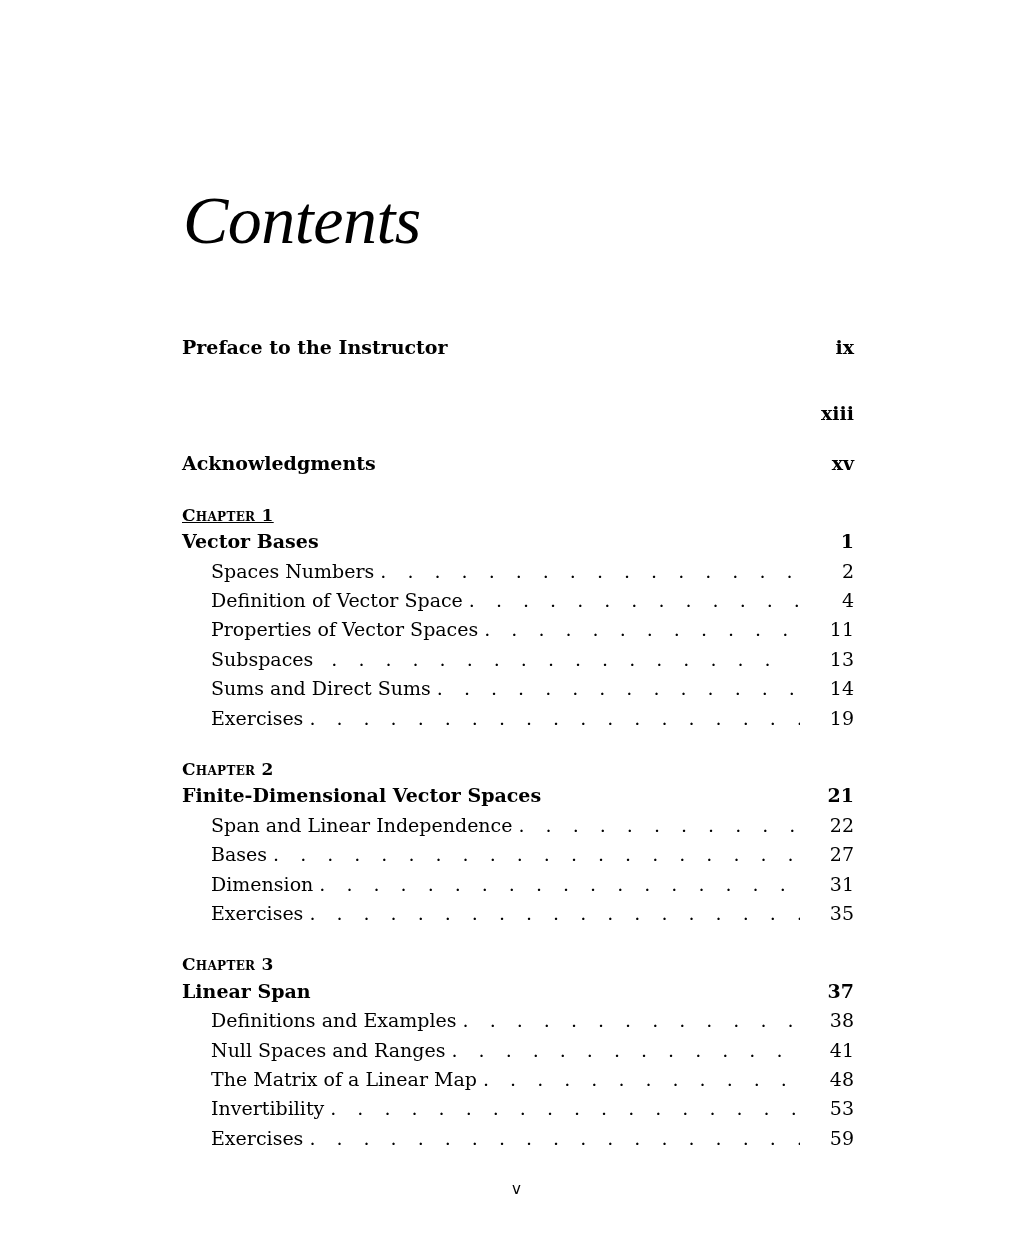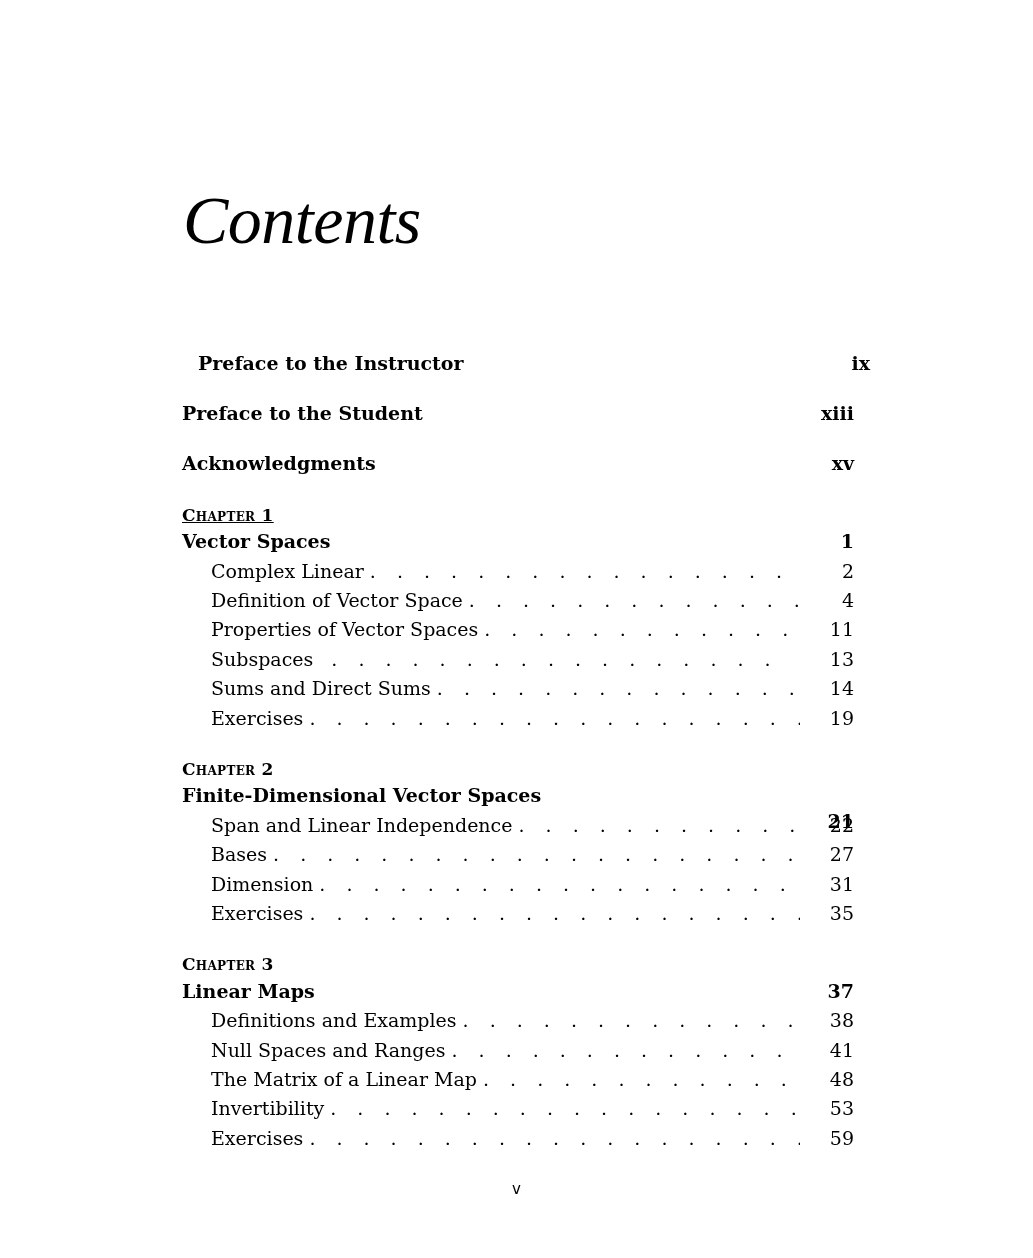--- a/index.html
+++ b/index.html
@@ -45,40 +45,39 @@
     font-family: "DejaVu Sans", "Liberation Sans", sans-serif; font-size: 15px;
   }
 </style>
 </head>
 <body>
 
 <div class="title">Contents</div>
 
 <div class="toc" style="top:0;">
 
-  <div class="row top" style="top:350px;margin-left:16px;">
+  <div class="row top" style="top:334px;">
     <span class="label">Preface to the Instructor</span>
     <span class="page">ix</span>
   </div>
   <div class="row top" style="top:400px;">
-    <span class="label">Preface to the Student</span>
     <span class="page">xiii</span>
   </div>
   <div class="row top" style="top:450px;">
     <span class="label">Acknowledgments</span>
     <span class="page">xv</span>
   </div>
 
   <div class="chap-label" style="top:504px;text-decoration:underline;">Chapter 1</div>
   <div class="row top" style="top:528px;">
-    <span class="label chap-title">Vector Spaces</span>
+    <span class="label chap-title">Vector Bases</span>
     <span class="page">1</span>
   </div>
   <div class="sec" style="top:558px;">
-    <span class="label">Complex Linear</span>
+    <span class="label">Spaces Numbers</span>
     <span class="leader">. . . . . . . . . . . . . . . . . . . . . . . . . . . . . . . . . . . . . . . . . . . . .</span>
     <span class="page">2</span>
   </div>
   <div class="sec" style="top:587px;">
     <span class="label">Definition of Vector Space</span>
     <span class="leader">. . . . . . . . . . . . . . . . . . . . . . . . . . . . . . . . . . . . . . . . . . . . .</span>
     <span class="page">4</span>
   </div>
   <div class="sec" style="top:616px;">
     <span class="label">Properties of Vector Spaces</span>
@@ -95,21 +94,21 @@
     <span class="leader">. . . . . . . . . . . . . . . . . . . . . . . . . . . . . . . . . . . . . . . . . . . . .</span>
     <span class="page">14</span>
   </div>
   <div class="sec" style="top:705px;">
     <span class="label">Exercises</span>
     <span class="leader">. . . . . . . . . . . . . . . . . . . . . . . . . . . . . . . . . . . . . . . . . . . . .</span>
     <span class="page">19</span>
   </div>
 
   <div class="chap-label" style="top:758px;">Chapter 2</div>
-  <div class="row top" style="top:782px;flex-direction:column;">
+  <div class="row top" style="top:782px;">
     <span class="label chap-title">Finite-Dimensional Vector Spaces</span>
     <span class="page">21</span>
   </div>
   <div class="sec" style="top:812px;">
     <span class="label">Span and Linear Independence</span>
     <span class="leader">. . . . . . . . . . . . . . . . . . . . . . . . . . . . . . . . . . . . . . . . . . . . .</span>
     <span class="page">22</span>
   </div>
   <div class="sec" style="top:841px;">
     <span class="label">Bases</span>
@@ -122,21 +121,21 @@
     <span class="page">31</span>
   </div>
   <div class="sec" style="top:900px;">
     <span class="label">Exercises</span>
     <span class="leader">. . . . . . . . . . . . . . . . . . . . . . . . . . . . . . . . . . . . . . . . . . . . .</span>
     <span class="page">35</span>
   </div>
 
   <div class="chap-label" style="top:953px;">Chapter 3</div>
   <div class="row top" style="top:978px;">
-    <span class="label chap-title">Linear Maps</span>
+    <span class="label chap-title">Linear Span</span>
     <span class="page">37</span>
   </div>
   <div class="sec" style="top:1007px;">
     <span class="label">Definitions and Examples</span>
     <span class="leader">. . . . . . . . . . . . . . . . . . . . . . . . . . . . . . . . . . . . . . . . . . . . .</span>
     <span class="page">38</span>
   </div>
   <div class="sec" style="top:1037px;">
     <span class="label">Null Spaces and Ranges</span>
     <span class="leader">. . . . . . . . . . . . . . . . . . . . . . . . . . . . . . . . . . . . . . . . . . . . .</span>

